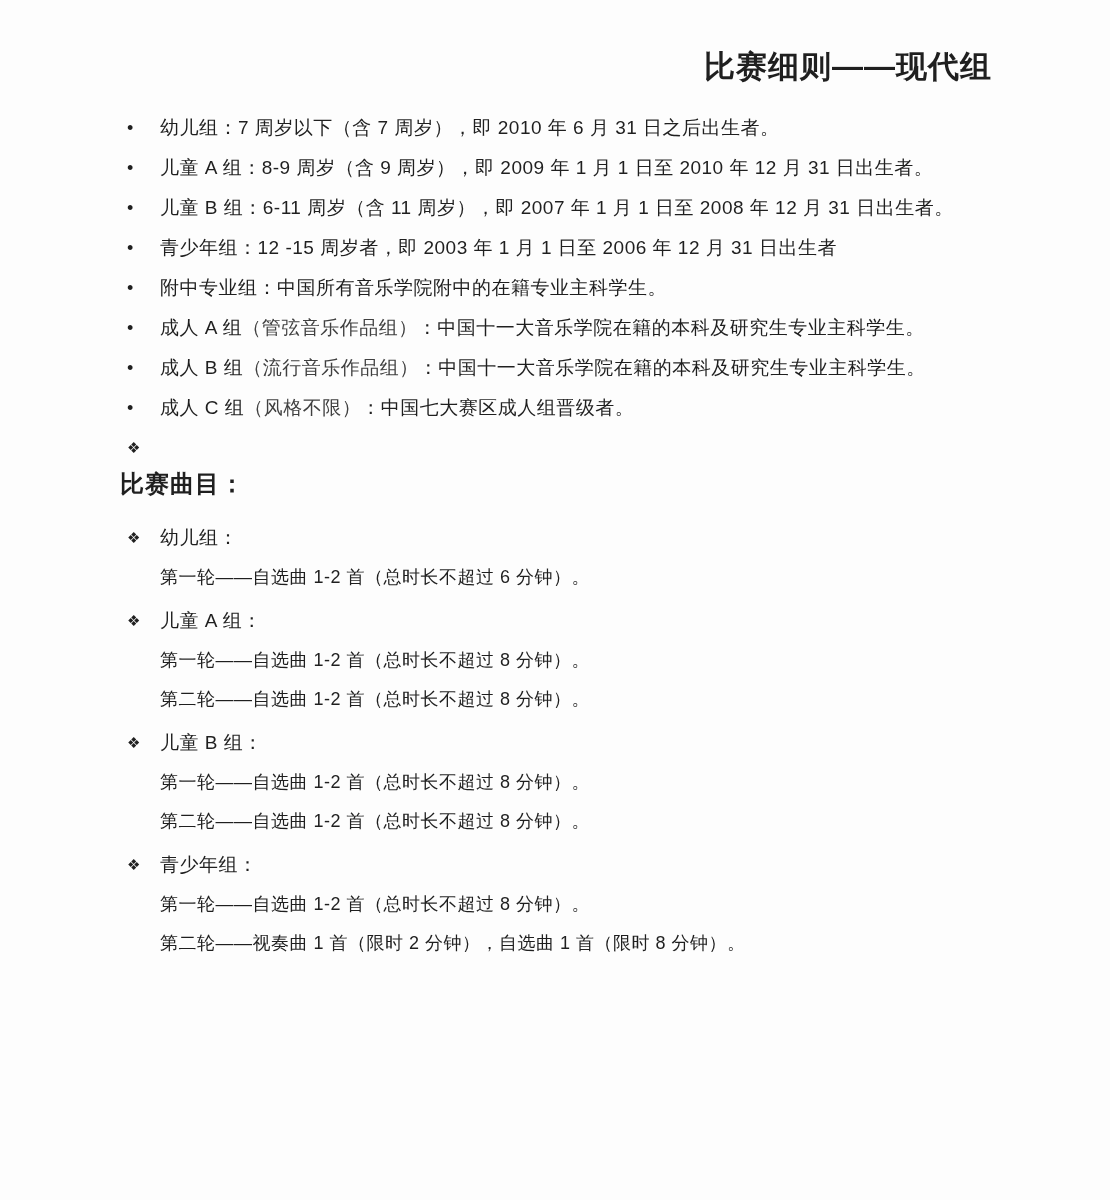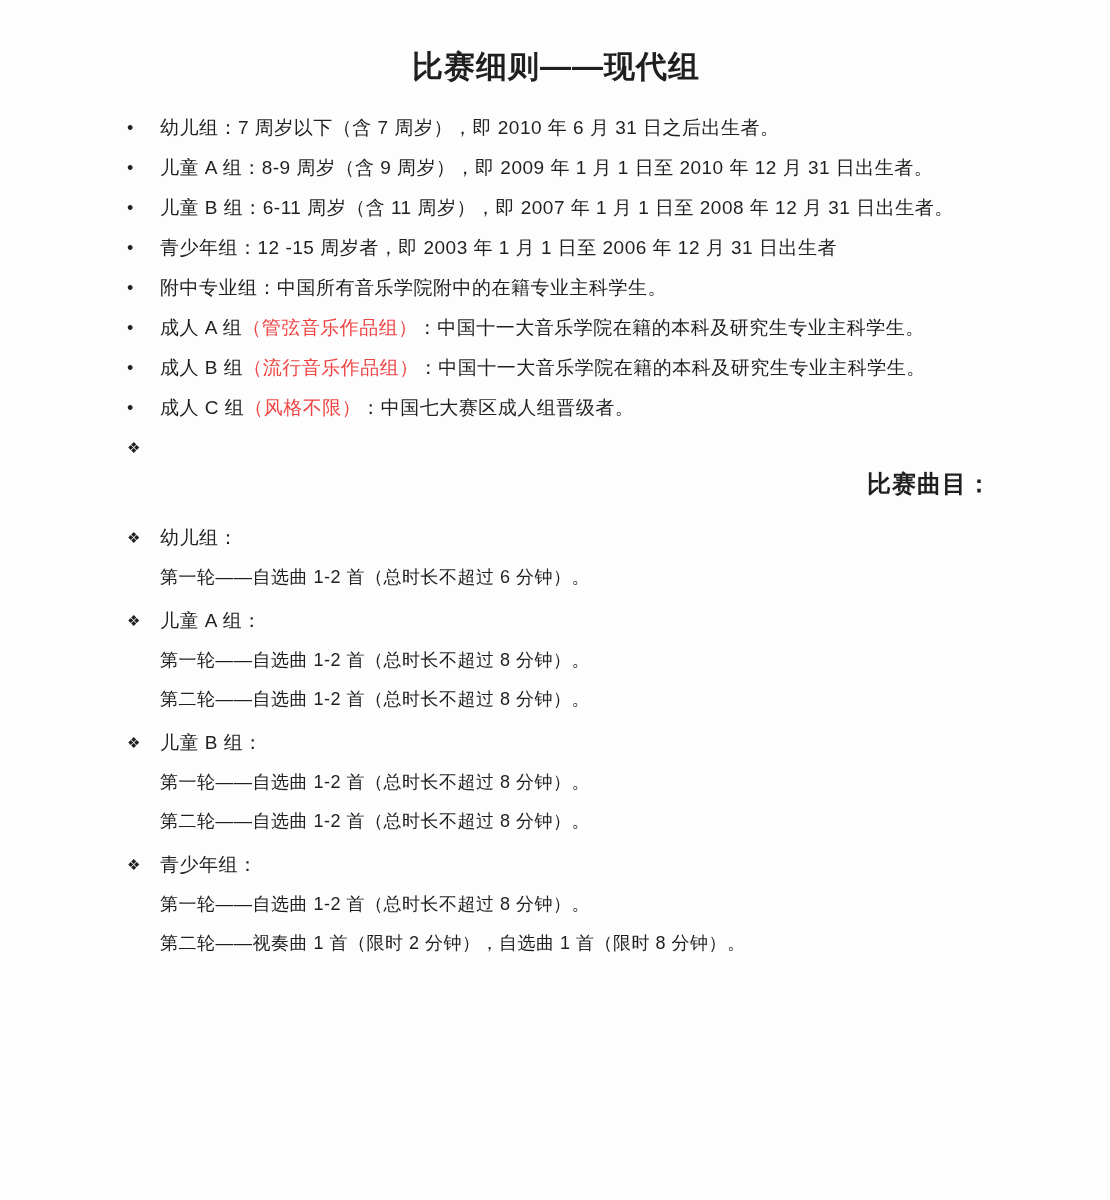--- a/index.html
+++ b/index.html
@@ -12,21 +12,21 @@
     height: 1200px;
     font-family: "Liberation Sans", "DejaVu Sans", sans-serif;
     color: #1f1f1f;
     overflow: hidden;
   }
   .page {
     padding: 36px 118px 0 120px;
     box-sizing: border-box;
   }
   .title {
-    text-align: center;
+    text-align: right;
     font-size: 31px;
     font-weight: bold;
     letter-spacing: 1px;
     line-height: 46px;
     margin-top: 8px;
   }
   .intro {
     margin-top: 50px;
     font-size: 19px;
     line-height: 45px;
@@ -48,29 +48,28 @@
     left: 7px;
     top: 0;
   }
   .marker.dot {
     font-size: 18px;
   }
   .marker.diamond {
     font-size: 15px;
   }
   .paren {
-    color: #ef4444;
+    color: #404040;
   }
   .section-heading {
     margin-top: 36px;
     font-size: 24px;
     font-weight: bold;
     line-height: 40px;
     letter-spacing: 1px;
-    text-align: right;
   }
   .repertoire {
     margin-top: 14px;
   }
   .rep-group {
     margin-bottom: 4px;
   }
   .rep-name {
     position: relative;
     padding-left: 40px;

